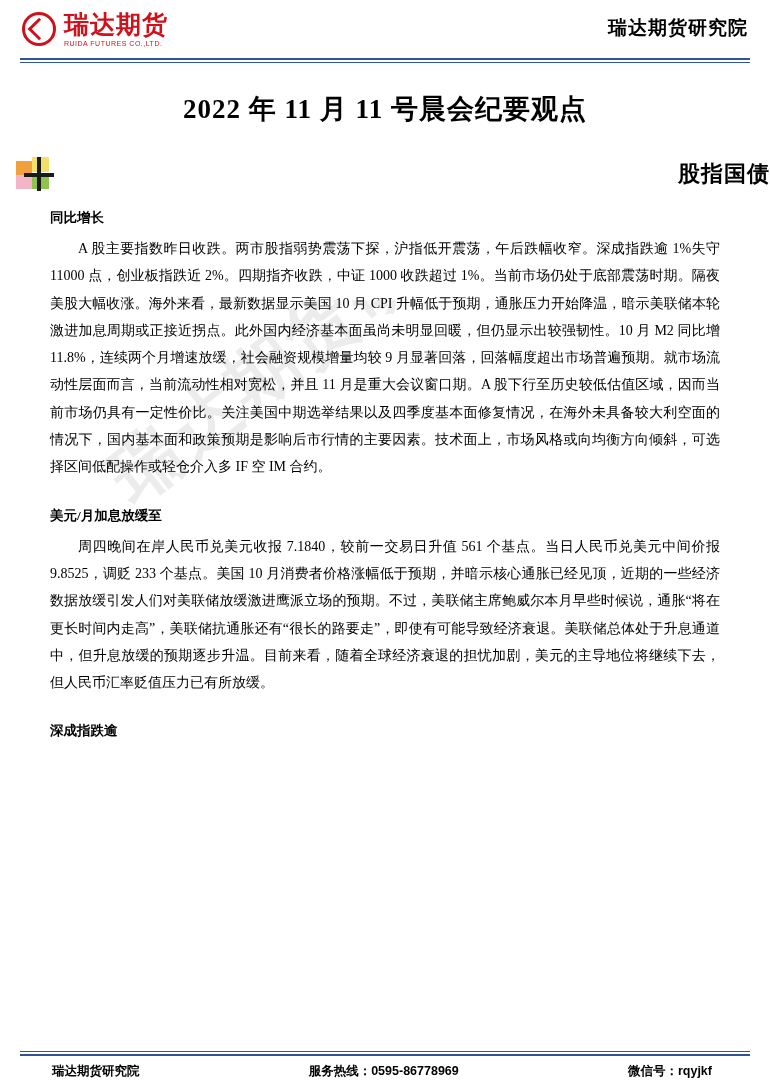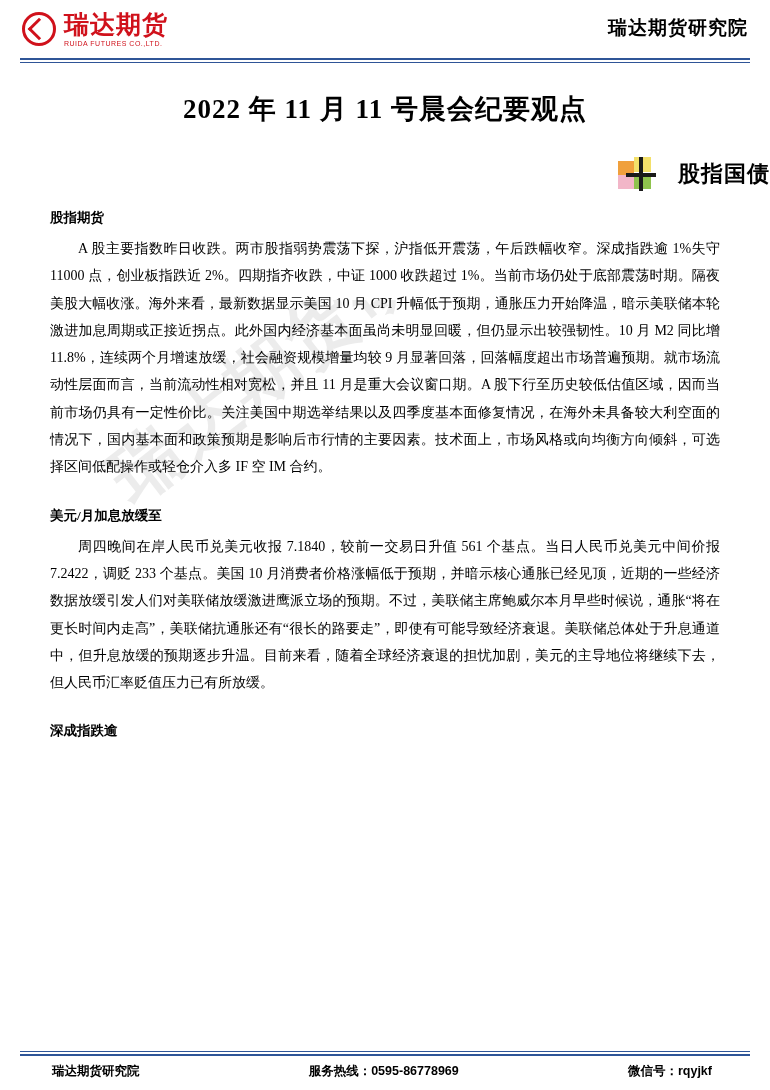--- a/index.html
+++ b/index.html
@@ -102,21 +102,21 @@
     font-weight: bold;
     font-family: "Liberation Serif", serif;
     margin: 28px 0 0 0;
     letter-spacing: 1px;
   }
 
   
   .section-head {
     display: flex;
     align-items: center;
-    justify-content: flex-end;
+    justify-content: space-between;
     margin: 30px 0 18px 16px;
     gap: 16px;
   }
   .blocks {
     position: relative;
     width: 44px;
     height: 34px;
     flex: none;
   }
   .blk {
@@ -236,25 +236,25 @@
       <div class="blk blk-yellow"></div>
       <div class="blk blk-green"></div>
       <div class="blk blk-cross-v"></div>
       <div class="blk blk-cross-h"></div>
     </div>
     <div class="section-title">股指国债</div>
   </div>
 
   <div class="content">
 
-    <div class="sub-head">股指期货</div>
+    <div class="sub-head">同比增长</div>
     <p class="para">A 股主要指数昨日收跌。两市股指弱势震荡下探，沪指低开震荡，午后跌幅收窄。深成指跌逾 1%失守 11000 点，创业板指跌近 2%。四期指齐收跌，中证 1000 收跌超过 1%。当前市场仍处于底部震荡时期。隔夜美股大幅收涨。海外来看，最新数据显示美国 10 月 CPI 升幅低于预期，通胀压力开始降温，暗示美联储本轮激进加息周期或正接近拐点。此外国内经济基本面虽尚未明显回暖，但仍显示出较强韧性。10 月 M2 同比增 11.8%，连续两个月增速放缓，社会融资规模增量均较 9 月显著回落，回落幅度超出市场普遍预期。就市场流动性层面而言，当前流动性相对宽松，并且 11 月是重大会议窗口期。A 股下行至历史较低估值区域，因而当前市场仍具有一定性价比。关注美国中期选举结果以及四季度基本面修复情况，在海外未具备较大利空面的情况下，国内基本面和政策预期是影响后市行情的主要因素。技术面上，市场风格或向均衡方向倾斜，可选择区间低配操作或轻仓介入多 IF 空 IM 合约。</p>
 
     <div class="sub-head">美元/月加息放缓至</div>
-    <p class="para">周四晚间在岸人民币兑美元收报 7.1840，较前一交易日升值 561 个基点。当日人民币兑美元中间价报 7.2422，调贬 233 个基点。美国 10 月消费者价格涨幅低于预期，并暗示核心通胀已经见顶，近期的一些经济数据放缓引发人们对美联储放缓激进鹰派立场的预期。不过，美联储主席鲍威尔本月早些时候说，通胀“将在更长时间内走高”，美联储抗通胀还有“很长的路要走”，即使有可能导致经济衰退。美联储总体处于升息通道中，但升息放缓的预期逐步升温。目前来看，随着全球经济衰退的担忧加剧，美元的主导地位将继续下去，但人民币汇率贬值压力已有所放缓。</p>
+    <p class="para">周四晚间在岸人民币兑美元收报 7.1840，较前一交易日升值 561 个基点。当日人民币兑美元中间价报 9.8525，调贬 233 个基点。美国 10 月消费者价格涨幅低于预期，并暗示核心通胀已经见顶，近期的一些经济数据放缓引发人们对美联储放缓激进鹰派立场的预期。不过，美联储主席鲍威尔本月早些时候说，通胀“将在更长时间内走高”，美联储抗通胀还有“很长的路要走”，即使有可能导致经济衰退。美联储总体处于升息通道中，但升息放缓的预期逐步升温。目前来看，随着全球经济衰退的担忧加剧，美元的主导地位将继续下去，但人民币汇率贬值压力已有所放缓。</p>
 
     <div class="sub-head">深成指跌逾</div>
 
   </div>
 
   <div class="footer">
     <div class="footer-rule"></div>
     <div class="footer-rule2"></div>
     <div class="footer-row">
       <div>瑞达期货研究院</div>

